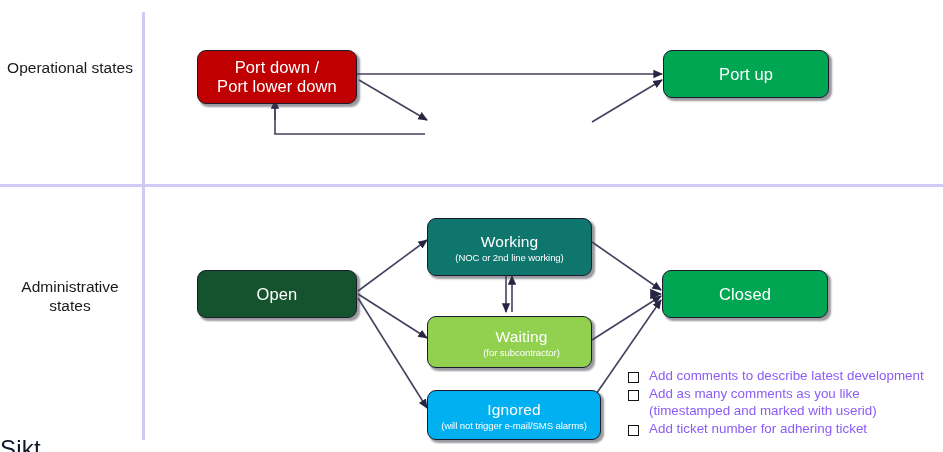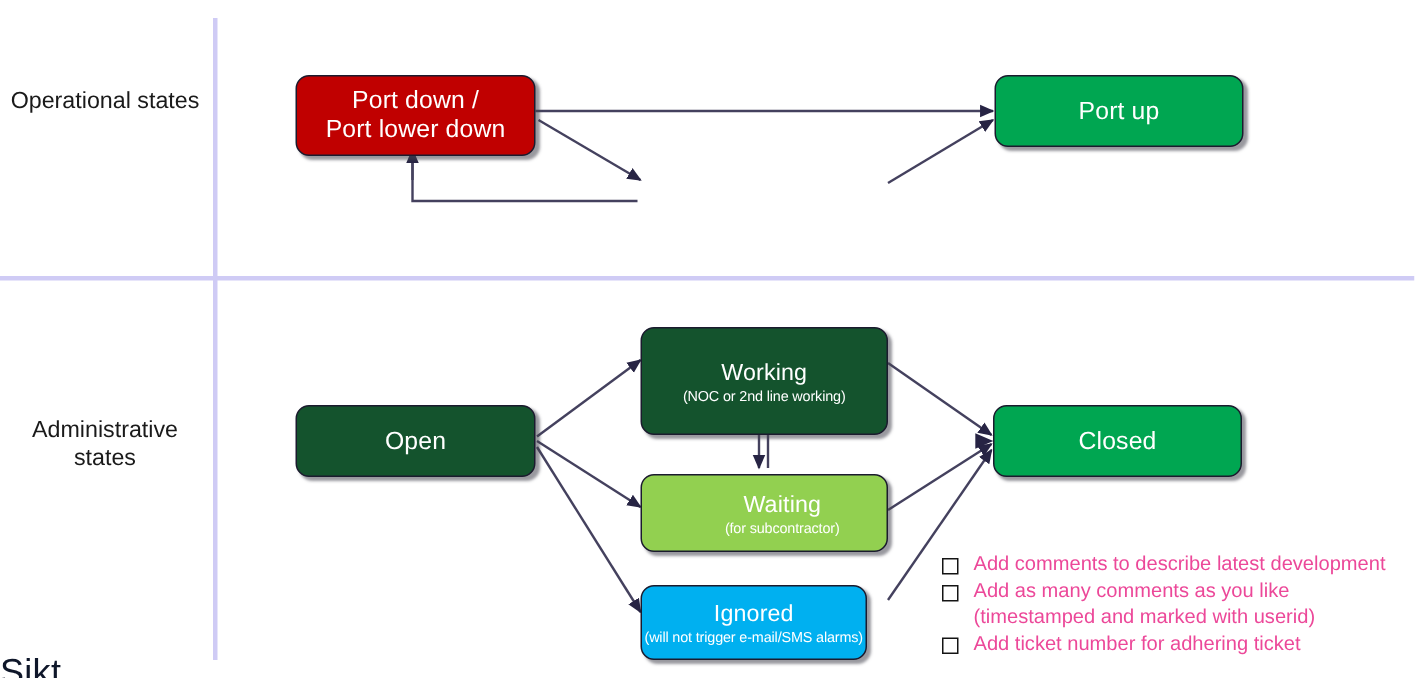--- a/index.html
+++ b/index.html
@@ -30,21 +30,21 @@
   .node .t2{font-size:9.6px;line-height:11px;text-align:right;
             margin-top:1px;letter-spacing:-.1px;}
   .node.small .t1{font-size:15.5px;}
 
   
   #checklist{position:absolute;left:628px;top:368px;width:312px;}
   .cl-row{display:flex;align-items:flex-start;margin-bottom:1px;}
   .cl-box{flex:0 0 auto;width:9px;height:9px;border:1.6px solid #141414;
           margin:4px 10px 0 0;background:#fff;}
   .cl-box.blank{border-color:transparent;}
-  .cl-text{font-size:13.4px;line-height:16.5px;color:#ec4899;
+  .cl-text{font-size:13.4px;line-height:16.5px;color:#8b5cf6;
            white-space:nowrap;}
 
   
   #brand{position:absolute;left:0px;top:435px;font-size:24px;
          color:#0f172a;letter-spacing:.2px;}
 </style>
 </head>
 <body>
 
 <div id="stage">
@@ -102,31 +102,31 @@
 
 
   <div class="node" style="left:663px;top:50px;width:166px;height:48px;background:#00a651;">
     <span class="t1">Port up</span>
   </div>
 
   <div class="node" style="left:197px;top:270px;width:160px;height:48px;background:#14532d;">
     <span class="t1">Open</span>
   </div>
 
-  <div class="node small" style="left:427px;top:218px;width:165px;height:72px;background:#14532d;">
+  <div class="node small" style="left:427px;top:218px;width:165px;height:58px;background:#0f766e;">
     <span class="t1">Working</span>
     <span class="t2">(NOC or 2nd line working)</span>
   </div>
 
   <div class="node small" style="left:427px;top:316px;width:165px;height:52px;background:#92d050;padding-left:24px;">
     <span class="t1">Waiting</span>
     <span class="t2">(for subcontractor)</span>
   </div>
 
-  <div class="node small" style="left:427px;top:390px;width:151px;height:50px;background:#00b0f0;">
+  <div class="node small" style="left:427px;top:390px;width:174px;height:50px;background:#00b0f0;">
     <span class="t1">Ignored</span>
     <span class="t2">(will not trigger e-mail/SMS alarms)</span>
   </div>
 
   <div class="node" style="left:662px;top:270px;width:166px;height:48px;background:#00a651;">
     <span class="t1">Closed</span>
   </div>
 
   <div id="checklist">
     <div class="cl-row">

